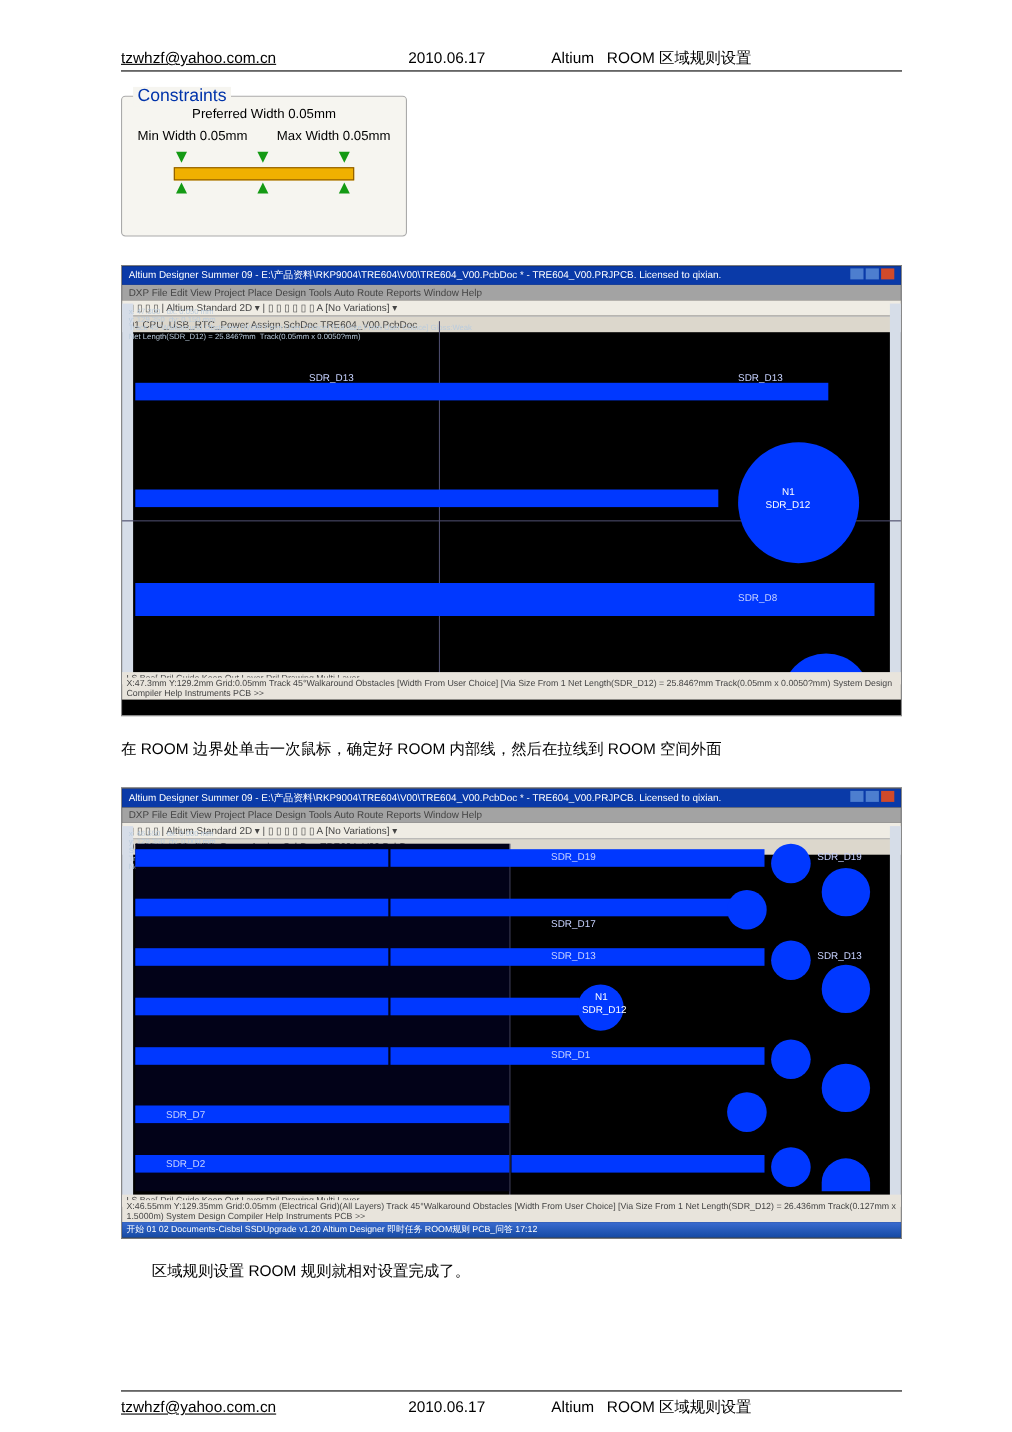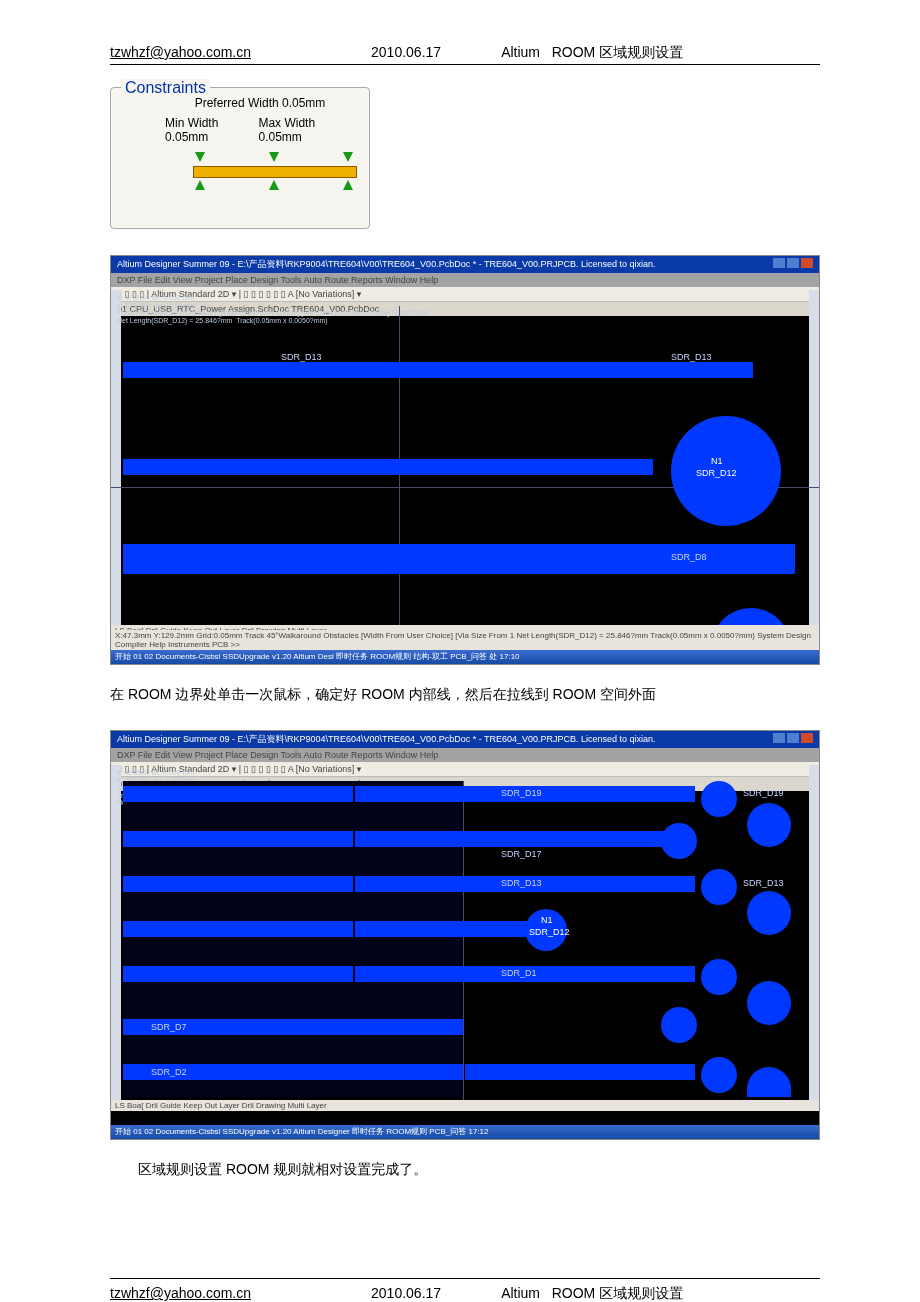--- a/index.html
+++ b/index.html
@@ -8,21 +8,21 @@
   .header, .footer { width: 100%; padding: 14px 0 4px 0; text-align: center; }
   .header-line { display: flex; gap: 0; font-size: 14px; color: #000; }
   .header-line .email { text-decoration: underline; color: #000; margin-right: 120px; }
   .header-line .date { margin-right: 60px; }
   .underline { border-bottom: 1px solid #000; margin-top: 2px; }
   .topline { border-top: 1px solid #000; margin-bottom: 2px; }
 
   
   .constraints-box { border: 1px solid #aaa; border-radius: 4px; padding: 8px 14px 34px 14px; width: 260px; margin: 18px 0 26px 0; position: relative; background:#f6f5f0; }
   .constraints-title { position: absolute; top: -9px; left: 10px; background: #f6f5f0; padding: 0 4px; color: #0033aa; font-size: 16px; }
-  .constraints-inner { font-size: 12px; color: #000; margin-left: 40px; }
+  .constraints-inner { font-size: 12px; color: #000; }
   .pref-line { text-align: center; margin-bottom: 6px; }
   .row-labels { display: flex; justify-content: space-between; font-size: 12px; margin-bottom: 6px; }
   .track-dia { position: relative; height: 44px; width: 220px; margin: 0 auto; }
   .track-dia .arrow-dn, .track-dia .arrow-up { position:absolute; width:0;height:0;border-left:5px solid transparent;border-right:5px solid transparent; }
   .track-dia .arrow-dn { border-top:10px solid #149a14; }
   .track-dia .arrow-up { border-bottom:10px solid #149a14; }
   .track-dia .bar { position:absolute; left:28px; top:16px; width:164px; height:12px; background:#f0b000; border:1px solid #8a5a00; }
 
   
   .altium { position: relative; background:#000; margin: 0 0 14px 0; border:1px solid #888; }
@@ -111,21 +111,20 @@
     <div class="label bold" style="left:600px; top:200px;">N1</div>
     <div class="label bold" style="left:585px; top:212px;">SDR_D12</div>
 
     <div class="trace" style="left:12px; top:288px; width:672px; height:30px;"></div>
     <div class="label" style="left:560px; top:296px;">SDR_D8</div>
 
     <div class="pad" style="left:600px; top:352px; width:80px; height:40px; border-radius:80px 80px 0 0;"></div>
 
     <div class="bot-bar" style="bottom:28px;">LS  Boa[  Dril Guide  Keep Out Layer  Dril Drawing  Multi Layer</div>
     <div class="bot-bar" style="bottom:14px;">X:47.3mm Y:129.2mm  Grid:0.05mm          Track 45°Walkaround Obstacles [Width From User Choice] [Via Size From 1 Net Length(SDR_D12) = 25.846?mm  Track(0.05mm x 0.0050?mm)          System  Design Compiler  Help  Instruments  PCB  &gt;&gt;</div>
-    <div class="task-bar">开始    01    02    Documents-Cisbsl    SSDUpgrade v1.20    Altium Desi    即时任务    ROOM规则    结构-双工    PCB_问答    处    17:10</div>
   </div>
 
   <p class="para">在 ROOM 边界处单击一次鼠标，确定好 ROOM 内部线，然后在拉线到 ROOM 空间外面</p>
 
   <div class="altium" style="height:410px;">
     <div class="win-title">
       <span>Altium Designer Summer 09 - E:\产品资料\RKP9004\TRE604\V00\TRE604_V00.PcbDoc * - TRE604_V00.PRJPCB. Licensed to qixian.</span>
       <span style="display:flex;gap:2px;">
         <span style="width:12px;height:10px;background:#4d7ecf;"></span>
         <span style="width:12px;height:10px;background:#4d7ecf;"></span>
@@ -183,20 +182,21 @@
     <div class="label" style="left:40px; top:291px;">SDR_D7</div>
     <div class="pad" style="left:550px; top:276px; width:36px; height:36px;"></div>
 
     <div class="trace thin diag-trace" style="left:12px; top:333px; width:340px; height:16px;"></div>
     <div class="trace thin" style="left:354px; top:333px; width:230px; height:16px;"></div>
     <div class="label" style="left:40px; top:336px;">SDR_D2</div>
     <div class="pad" style="left:590px; top:326px; width:36px; height:36px;"></div>
     <div class="pad" style="left:636px; top:336px; width:44px; height:30px; border-radius:44px 44px 0 0;"></div>
 
     <div class="bot-bar" style="bottom:28px;">LS  Boa[  Dril Guide  Keep Out Layer  Dril Drawing  Multi Layer</div>
+    <div class="bot-bar" style="bottom:14px;">X:46.55mm Y:129.35mm  Grid:0.05mm  (Electrical Grid)(All Layers)     Track 45°Walkaround Obstacles [Width From User Choice] [Via Size From 1 Net Length(SDR_D12) = 26.436mm  Track(0.127mm x 1.5000m)     System  Design Compiler  Help  Instruments  PCB  &gt;&gt;</div>
     <div class="task-bar">开始    01    02    Documents-Cisbsl    SSDUpgrade v1.20    Altium Designer    即时任务    ROOM规则    PCB_问答        17:12</div>
   </div>
 
   <p class="para" style="text-indent:2em;">区域规则设置 ROOM 规则就相对设置完成了。</p>
 
   <div style="height:60px;"></div>
 
   <div class="footer">
     <div class="topline"></div>
     <div class="header-line" style="padding-top:4px;">

